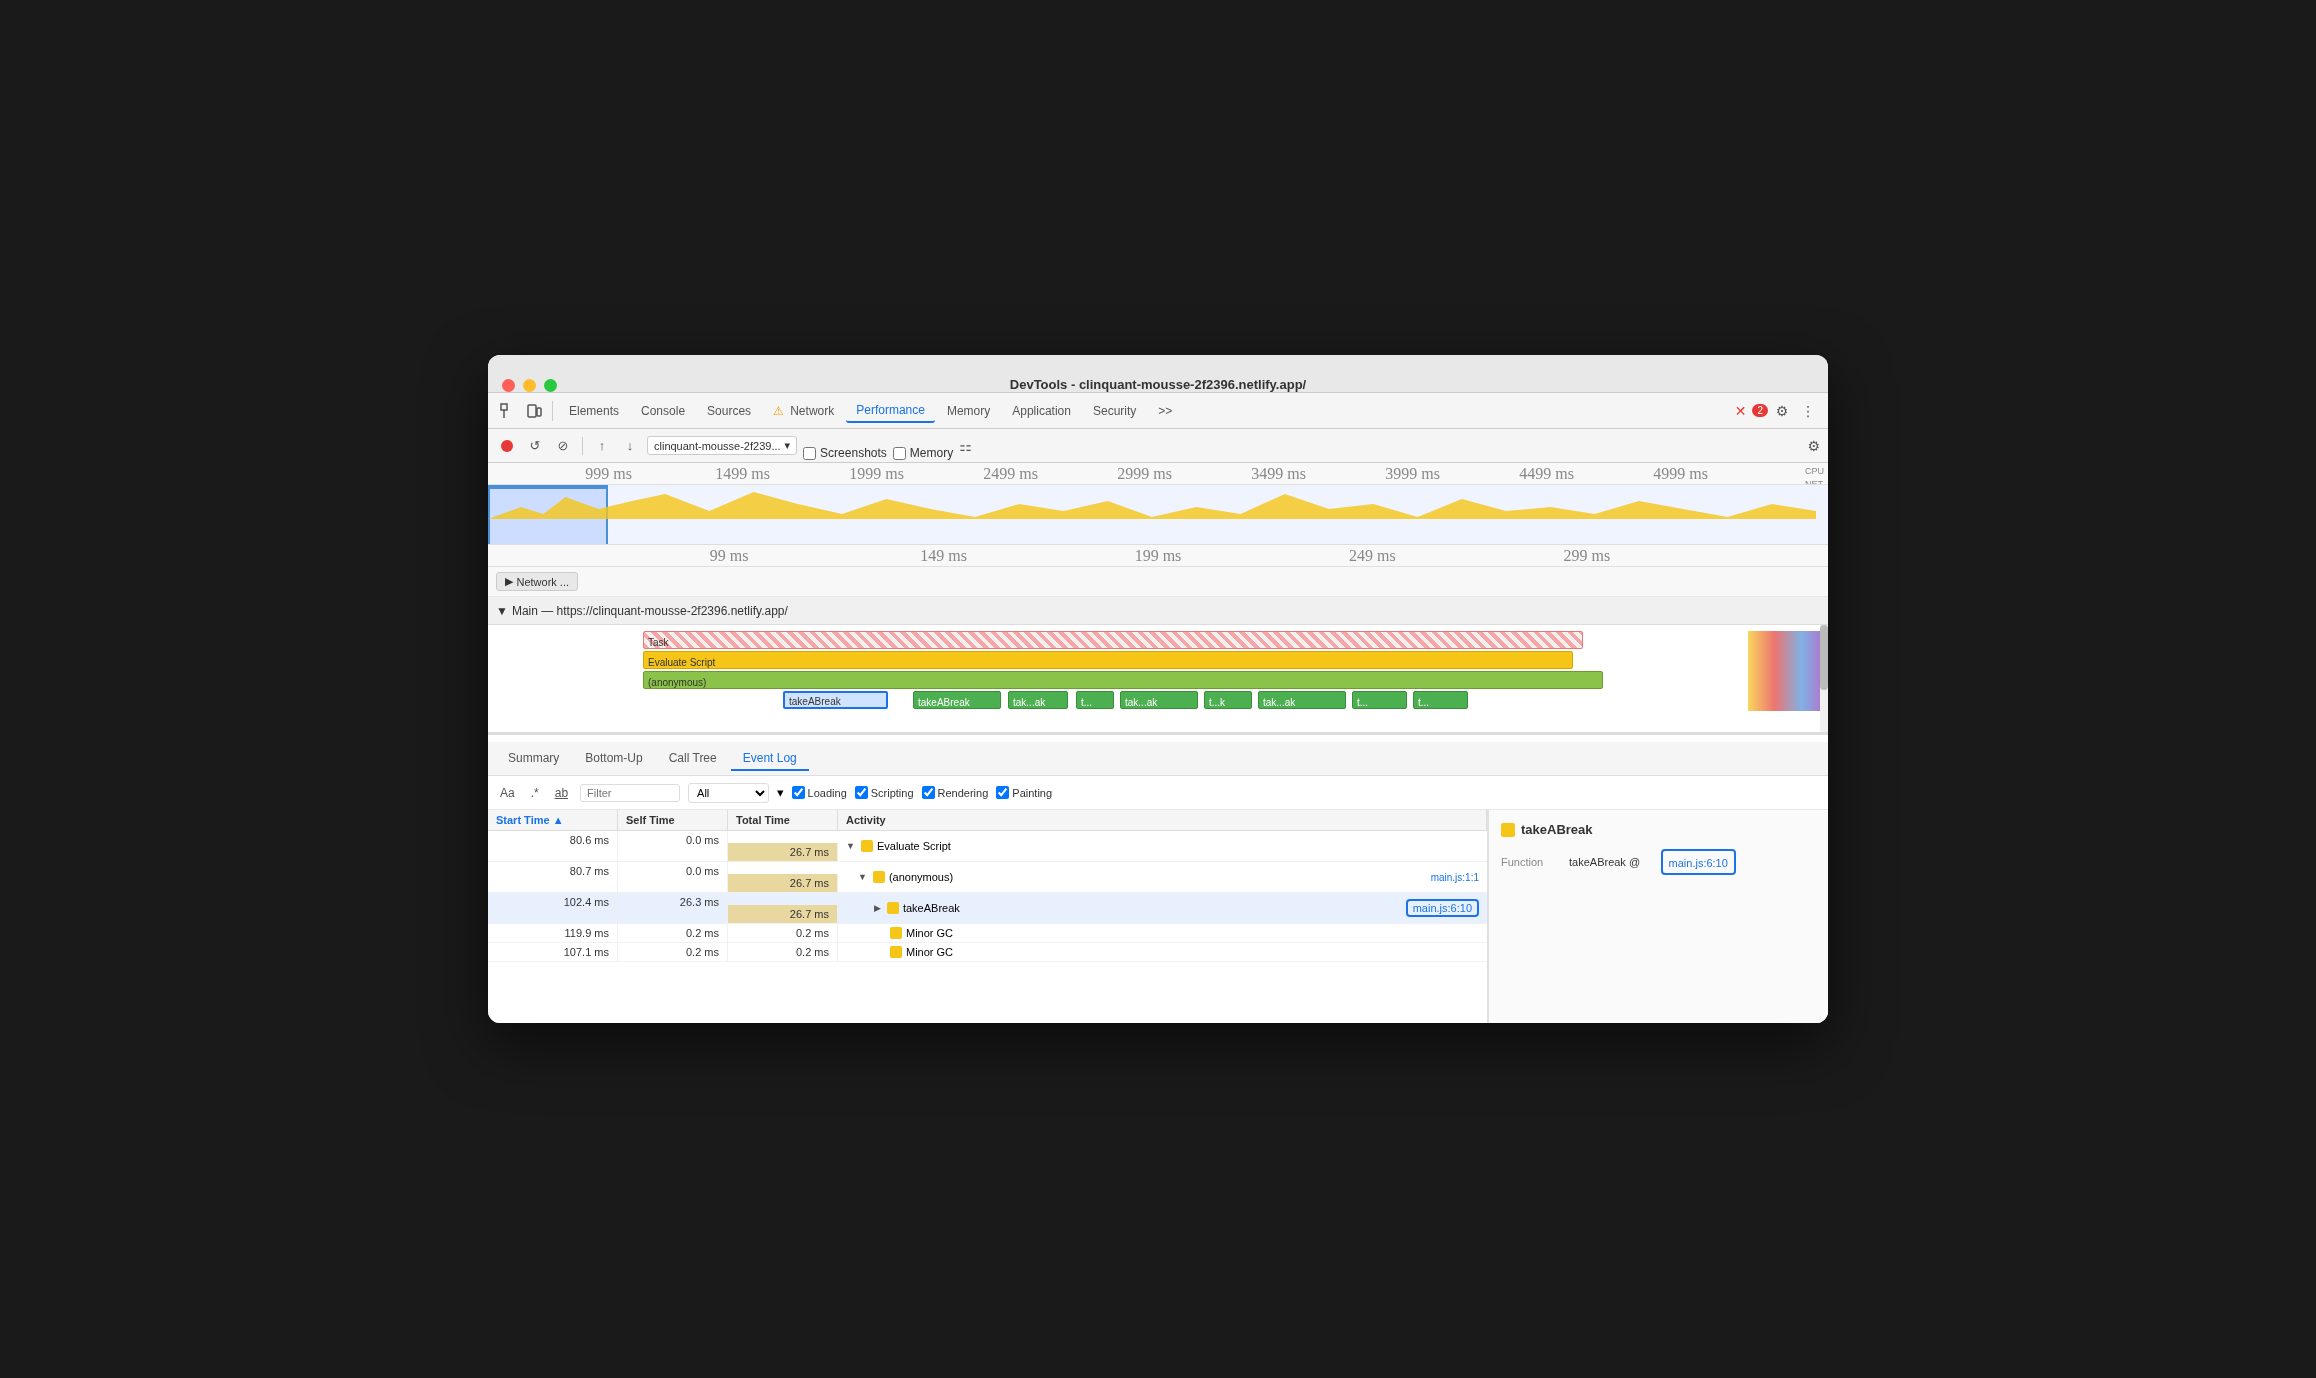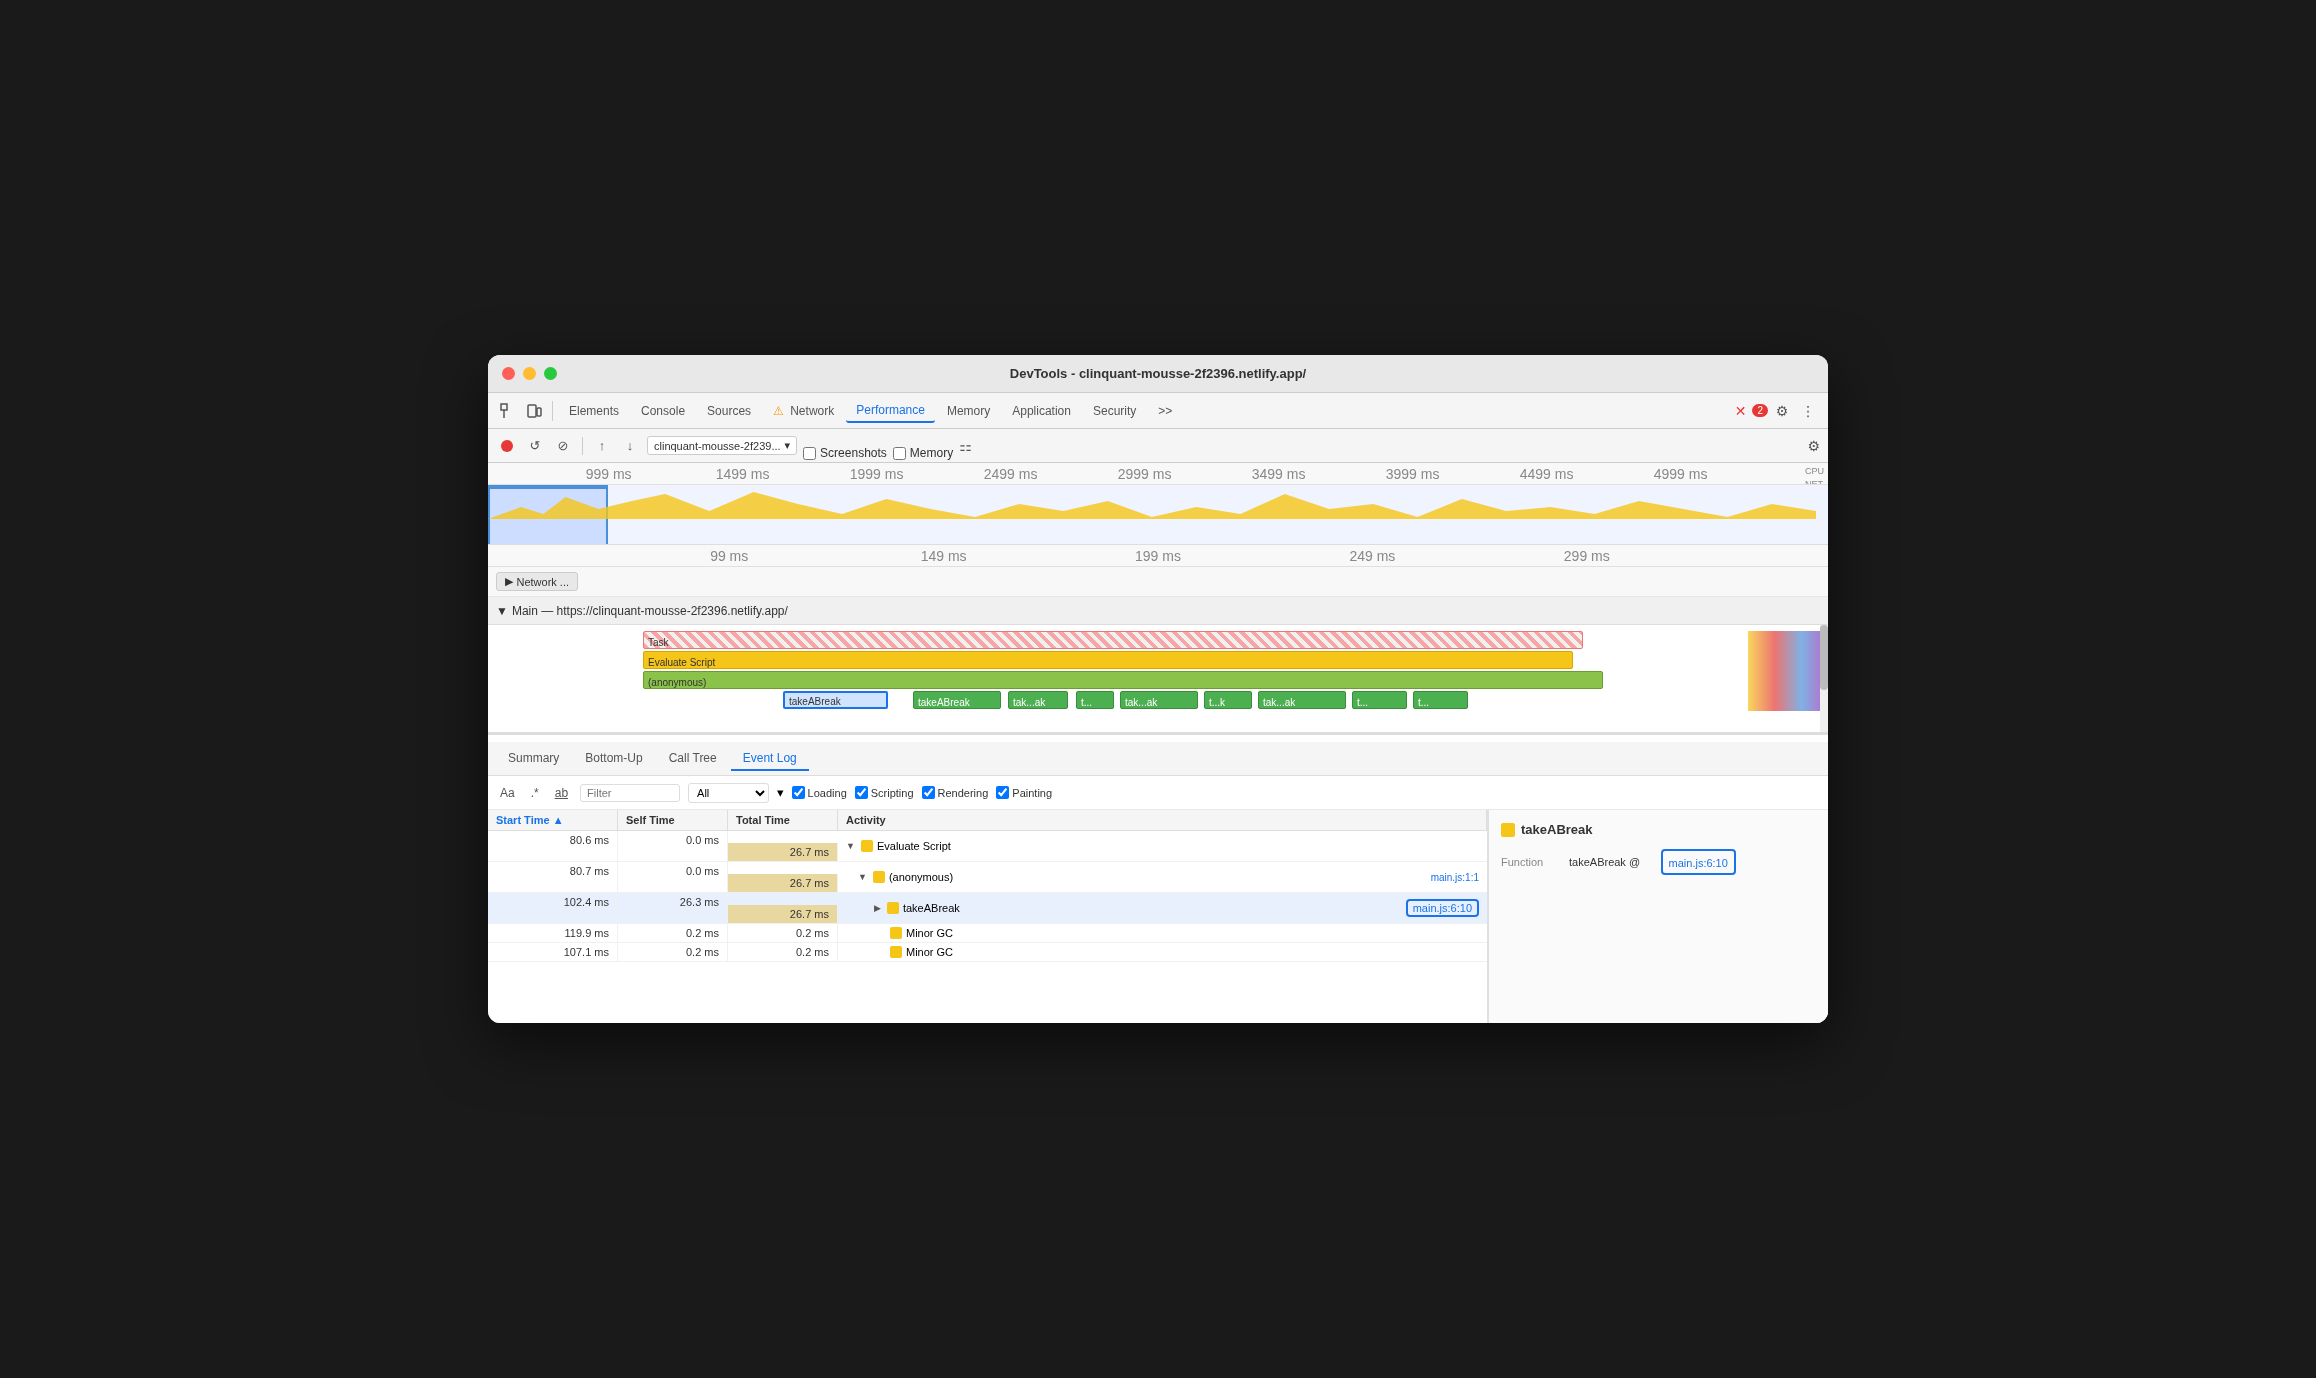--- a/index.html
+++ b/index.html
@@ -16,21 +16,21 @@
       background: #f0f0f0;
       border-radius: 12px;
       overflow: hidden;
       box-shadow: 0 20px 60px rgba(0,0,0,0.6);
     }
     
     .titlebar {
       background: #e8e8e8;
       height: 38px;
       display: flex;
-      align-items: center;
+      align-items: flex-end;
       justify-content: center;
       position: relative;
       border-bottom: 1px solid #ccc;
     }
     .titlebar-buttons {
       position: absolute;
       left: 14px;
       display: flex;
       gap: 8px;
     }
@@ -155,23 +155,24 @@
       height: 22px;
       background: #f8f8f8;
       border-bottom: 1px solid #e0e0e0;
       display: flex;
       align-items: center;
       position: relative;
       overflow: hidden;
     }
     .ruler-label {
       position: absolute;
-      font-size: 14px;
+      font-size: 16px;
       color: #888;
       transform: translateX(-50%);
+      font-family: Liberation Serif, serif;
     }
     .cpu-net-labels {
       position: absolute;
       right: 4px;
       top: 2px;
       font-size: 9px;
       color: #888;
       line-height: 1.4;
     }
     .timeline-overview {

